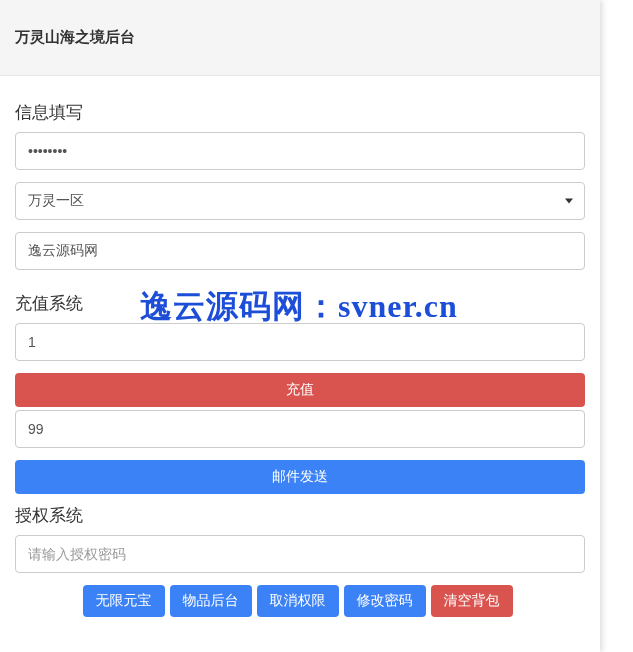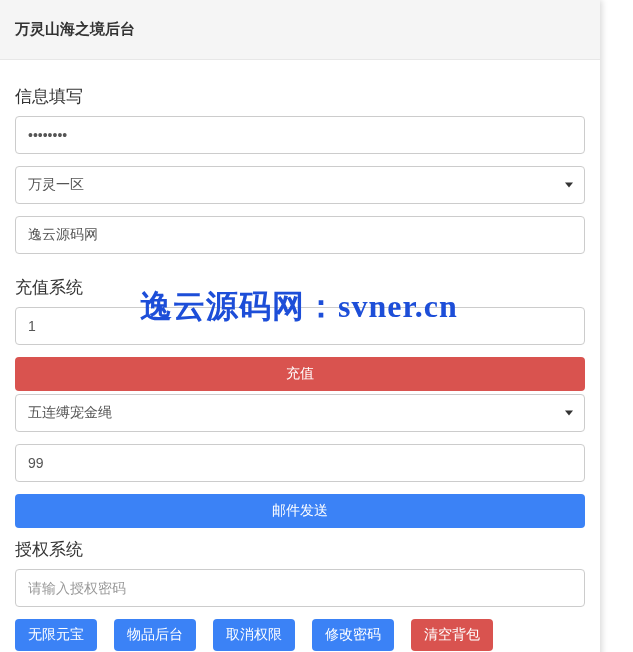--- a/index.html
+++ b/index.html
@@ -1,31 +1,31 @@
 <!DOCTYPE html>
 <html><head>
   <meta charset="utf-8">
   <style>
     * { box-sizing: border-box; margin: 0; padding: 0; }
     body { font-family: "Helvetica Neue", Helvetica, Arial, "Microsoft YaHei", sans-serif; font-size: 14px; color: #333; background: #fff; width: 633px; height: 652px; position: relative; }
     .container { max-width: 600px; background: #fff; box-shadow: 2px 0 6px rgba(0,0,0,0.15); min-height: 652px; padding-bottom: 10px; }
-    .header { background: #f5f5f5; border-bottom: 1px solid #e7e7e7; padding: 20px 15px; font-weight: bold; color: #333; font-size: 15px; }
+    .header { background: #f5f5f5; border-bottom: 1px solid #e7e7e7; padding: 28px 15px; font-weight: bold; color: #333; font-size: 15px; }
     .content { padding: 15px; }
     .label { font-size: 17px; color: #333; margin-bottom: 8px; margin-top: 10px; }
     .form-control { width: 100%; height: 38px; padding: 6px 12px; font-size: 14px; color: #555; background: #fff; border: 1px solid #ccc; border-radius: 4px; margin-bottom: 12px; outline: none; }
     .form-control::placeholder { color: #999; }
     .select-wrap { position: relative; width: 100%; margin-bottom: 12px; }
     .select-wrap .form-control { margin-bottom: 0; padding-right: 28px; cursor: pointer; }
     .caret { position: absolute; right: 12px; top: 50%; transform: translateY(-50%); width: 0; height: 0; border-left: 4px solid transparent; border-right: 4px solid transparent; border-top: 5px solid #333; pointer-events: none; }
     .btn { display: inline-block; padding: 8px 14px; font-size: 14px; border-radius: 4px; border: none; cursor: pointer; text-align: center; color: #fff; margin-bottom: 3px; }
     .btn-block { display: block; width: 100%; }
     .btn-danger { background: #d9534f; }
     .btn-primary { background: #3b82f6; }
     .btn-sm { padding: 7px 13px; font-size: 14px; margin-right: 5px; margin-bottom: 10px; }
-    .btn-row { display: flex; flex-wrap: wrap; gap: 12px; }
+    .btn-row { display: flex; flex-wrap: wrap; gap: 0; justify-content: center; }
     .watermark { position: absolute; top: 285px; left: 140px; font-family: "SimSun", serif; font-weight: bold; font-size: 32px; color: #1d4ed8; pointer-events: none; z-index: 10; letter-spacing: 1px; }
   </style>
 </head>
 <body>
 
 <div class="container">
   <div class="header">万灵山海之境后台</div>
 
   <div class="content">
 
@@ -37,24 +37,20 @@
       <span class="caret"></span>
     </div>
 
     <input type="text" class="form-control" value="逸云源码网" style="">
 
     <div class="label">充值系统</div>
     <input type="text" class="form-control" value="1" style="">
 
     <button class="btn btn-danger btn-block">充值</button>
 
-    <div class="select-wrap">
-      <input type="text" class="form-control" readonly="" value="五连缚宠金绳" style="">
-      <span class="caret"></span>
-    </div>
 
     <input type="text" class="form-control" value="99" style="">
 
     <button class="btn btn-primary btn-block">邮件发送</button>
 
     <div class="label">授权系统</div>
     <input type="text" class="form-control" placeholder="请输入授权密码" style="">
 
     <div class="btn-row">
       <button class="btn btn-primary btn-sm">无限元宝</button>

